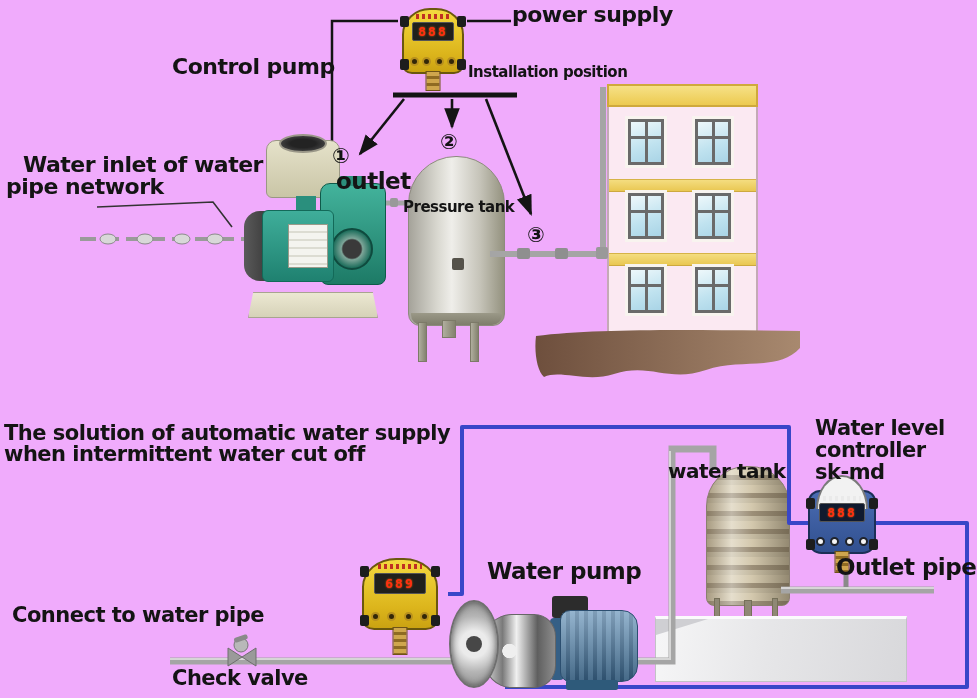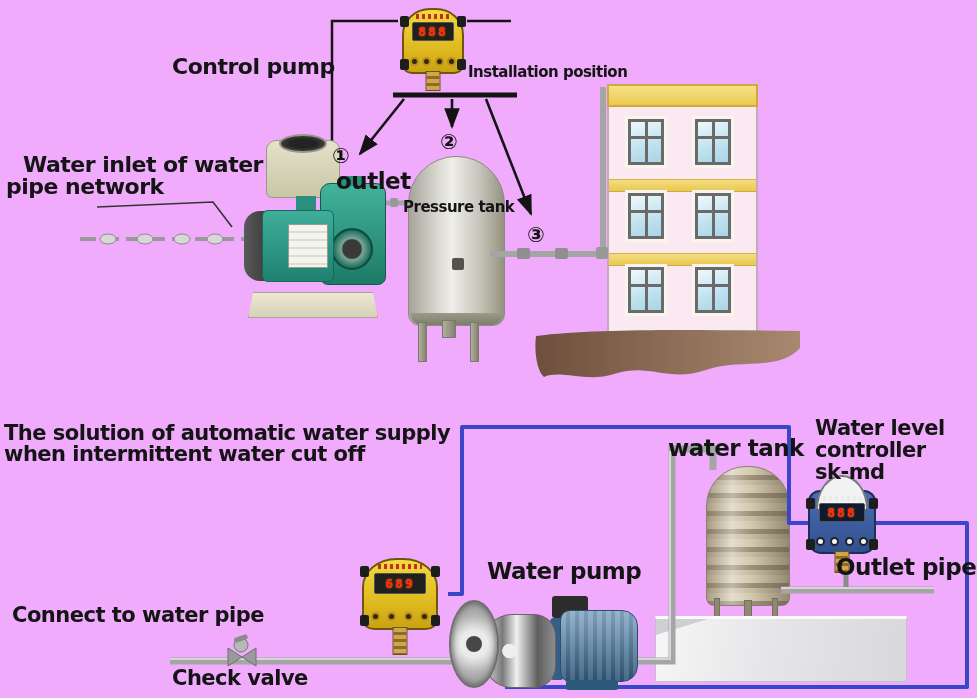--- a/index.html
+++ b/index.html
@@ -284,33 +284,34 @@
 
   <div class="bpump">
     <div class="bp-jbox"></div>
     <div class="bp-bell"></div>
     <div class="bp-motor"></div>
     <div class="bp-foot"></div>
     <div class="bp-casing"></div>
     <div class="bp-flange"></div>
   </div>
 
+  <div class="lbl" style="left:512px;top:4px;font-size:22px">power supply</div>
   <div class="lbl" style="left:172px;top:56px;font-size:22px">Control pump</div>
   <div class="lbl" style="left:468px;top:65px;font-size:15px">Installation position</div>
   <div class="lbl" style="left:23px;top:154px;font-size:22px">Water inlet of water</div>
   <div class="lbl" style="left:6px;top:176px;font-size:22px">pipe network</div>
   <div class="lbl" style="left:336px;top:170px;font-size:23px">outlet</div>
   <div class="lbl" style="left:403px;top:200px;font-size:15px">Pressure tank</div>
   <div class="lbl" style="left:332px;top:146px;font-size:21px">①</div>
   <div class="lbl" style="left:440px;top:132px;font-size:21px">②</div>
   <div class="lbl" style="left:527px;top:225px;font-size:21px">③</div>
 
   <div class="lbl" style="left:4px;top:423px;font-size:21px">The solution of automatic water supply</div>
   <div class="lbl" style="left:4px;top:444px;font-size:21px">when intermittent water cut off</div>
-  <div class="lbl" style="left:668px;top:437px;font-size:23px">water tank</div>
+  <div class="lbl" style="left:668px;top:461px;font-size:20px">water tank</div>
   <div class="lbl" style="left:815px;top:418px;font-size:21px">Water level</div>
   <div class="lbl" style="left:815px;top:440px;font-size:21px">controller</div>
   <div class="lbl" style="left:815px;top:462px;font-size:21px">sk-md</div>
   <div class="lbl" style="left:487px;top:560px;font-size:23px">Water pump</div>
   <div class="lbl" style="left:836px;top:556px;font-size:23px">Outlet pipe</div>
   <div class="lbl" style="left:12px;top:605px;font-size:21px">Connect to water pipe</div>
   <div class="lbl" style="left:172px;top:668px;font-size:21px">Check valve</div>
 
 </div>
 

